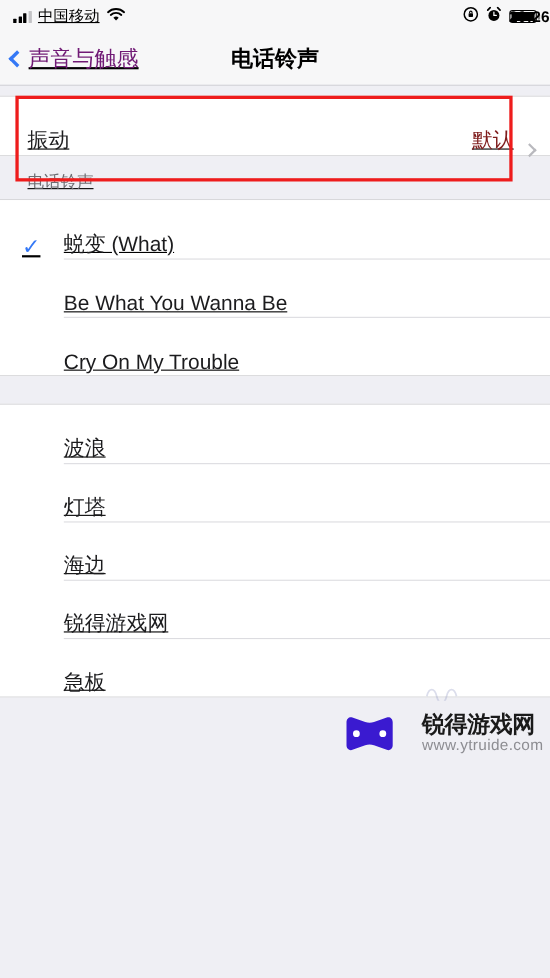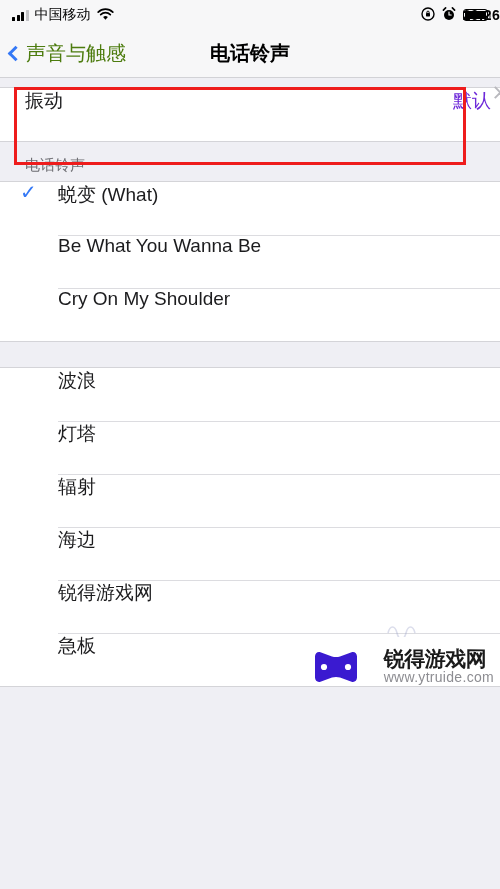--- a/index.html
+++ b/index.html
@@ -3,21 +3,21 @@
 <meta charset="utf-8">
 <style>
   * { margin:0; padding:0; box-sizing:border-box; }
   html,body{
     width:500px; height:889px;
     background:#efeff4;
     font-family:"Liberation Sans","DejaVu Sans",sans-serif;
     overflow:hidden;
     -webkit-font-smoothing:antialiased;
   }
-  #screen{ position:relative; width:500px; height:689px; background:#efeff4; overflow:hidden; }
+  #screen{ position:relative; width:500px; height:689px; background:#efeff4; overflow:hidden;text-decoration:underline; }
 
   
   .statusbar{
     position:relative; height:30px; background:#f7f7f8;
     display:flex; align-items:center; padding:0 12px;
     font-size:15px; color:#000;
   }
   .sb-left{ display:flex; align-items:center; gap:6px; flex:0 0 auto; }
   .sb-center{ position:absolute; left:0; right:0; text-align:right;
               font-size:14px; font-weight:bold; letter-spacing:.3px; pointer-events:none;}
@@ -40,43 +40,43 @@
   .battery span{ display:block; height:100%; background:#000; border-radius:1px; }
 
   
   .navbar{
     position:relative; height:48px; background:#f7f7f8;
     border-bottom:1px solid #d2d2d6;
     display:flex; align-items:center;
   }
   .back-btn{
     display:flex; align-items:center; gap:3px;
-    color:#4d7c0f; font-size:20px; padding-left:10px; cursor:pointer;
+    color:#701a75; font-size:20px; padding-left:10px; cursor:pointer;
   }
   .chev-left{ display:inline-block; width:11px; height:11px;
     border-left:3px solid #3478f6; border-bottom:3px solid #3478f6;
     transform:rotate(45deg); margin-right:2px; margin-top:-1px; }
   .nav-title{
     position:absolute; left:0; right:0; text-align:center;
     font-size:20px; font-weight:bold; color:#000; pointer-events:none;
   }
 
   
   .gap{ background:#efeff4; }
   .group{ background:#fff; border-top:1px solid #d4d4d8; border-bottom:1px solid #d4d4d8; }
   .row{
-    position:relative; display:flex; align-items:flex-start;
-    height:53px; padding-left:25px; background:#fff;
+    position:relative; display:flex; align-items:flex-end;
+    height:53px; padding-left:25px; padding-right:14px; background:#fff;
     font-size:19px; color:#1c1c1e; cursor:pointer;
   }
   .row + .row::before{
     content:""; position:absolute; left:25px; right:0; top:0; height:1px; background:#dcdce0;
   }
   .row .label{ flex:1 1 auto; }
-  .row .value{ color:#6d28d9; font-size:19px; }
+  .row .value{ color:#7f1d1d; font-size:19px; margin-right:10px; }
   .chev-right{
     display:inline-block; width:9px; height:9px;
     border-right:2px solid #b9b9be; border-top:2px solid #b9b9be;
     transform:rotate(45deg); flex:0 0 auto;
   }
   .section-head{
     padding:14px 25px 6px 25px; font-size:15px; color:#6d6d72; background:#efeff4;
   }
   
   .tone-row{ padding-left:0; }
@@ -174,38 +174,34 @@
     <div class="row tone-row">
       <span class="check">✓</span>
       <span class="label">蜕变 (What)</span>
     </div>
     <div class="row tone-row">
       <span class="check"></span>
       <span class="label">Be What You Wanna Be</span>
     </div>
     <div class="row tone-row">
       <span class="check"></span>
-      <span class="label">Cry On My Shoulder</span>
+      <span class="label">Cry On My Trouble</span>
     </div>
   </div>
 
   <div class="gap" style="height:25px"></div>
 
   <div class="group tone-group">
     <div class="row tone-row">
       <span class="check"></span>
       <span class="label">波浪</span>
     </div>
     <div class="row tone-row">
       <span class="check"></span>
       <span class="label">灯塔</span>
-    </div>
-    <div class="row tone-row">
-      <span class="check"></span>
-      <span class="label">辐射</span>
     </div>
     <div class="row tone-row">
       <span class="check"></span>
       <span class="label">海边</span>
     </div>
     <div class="row tone-row">
       <span class="check"></span>
       <span class="label">锐得游戏网</span>
     </div>
     <div class="row tone-row">

